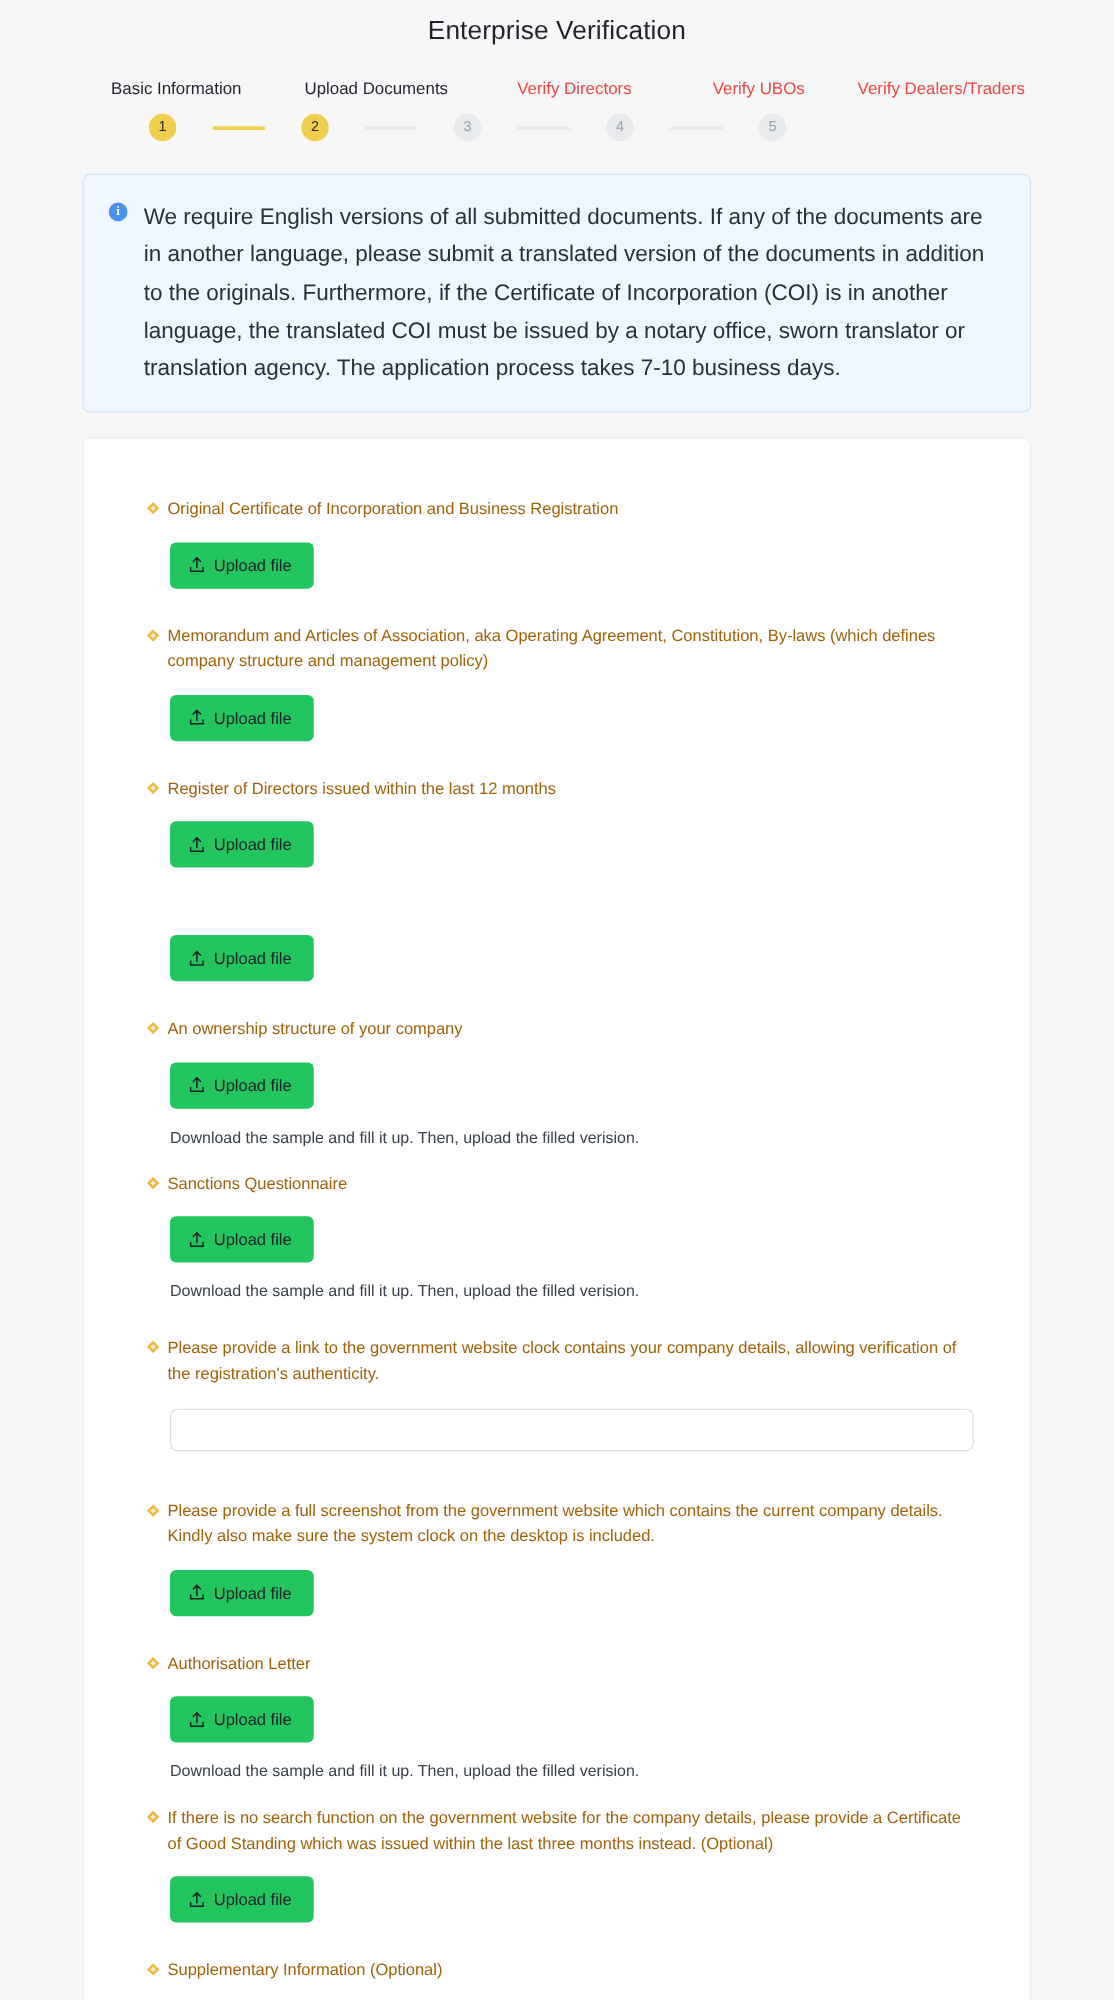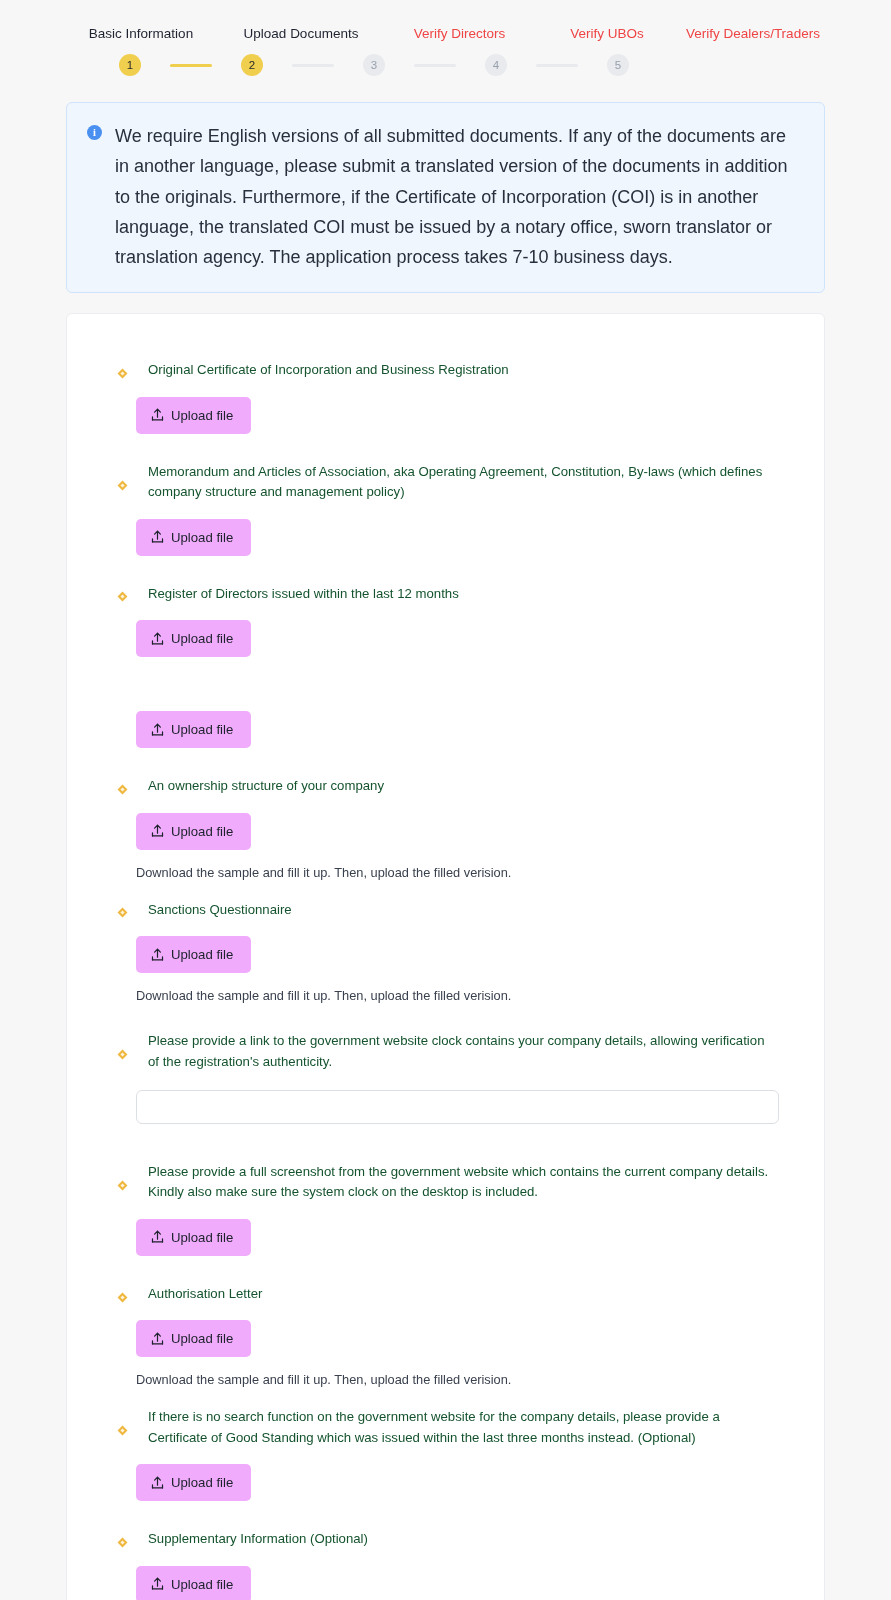--- a/index.html
+++ b/index.html
@@ -114,25 +114,25 @@
     border: 1px solid #ebedf0;
     border-radius: 6px;
     padding: 46px 52px 40px 52px;
   }
 
   .doc-item { margin-bottom: 4px; }
   .doc-item.tight { margin-bottom: 0; }
 
   .doc-label {
     display: flex;
-    align-items: center;
-    gap: 22px;
+    align-items: flex-start;
+    gap: 8px;
     font-size: 13.2px;
     line-height: 1.55;
-    color: #14532d;
+    color: #a16207;
     max-width: 690px;
   }
   .diamond {
     flex: 0 0 auto;
     width: 7px; height: 7px;
     background: #f0b73e;
     transform: rotate(45deg);
     margin-top: 6px;
   }
   .diamond::after {
@@ -141,21 +141,21 @@
     width: 3px; height: 3px;
     background: #fdf3dd;
     margin: 2px 0 0 2px;
   }
 
   .upload-btn {
     display: inline-flex;
     align-items: center;
     gap: 7px;
     margin: 16px 0 0 17px;
-    background: #f0abfc;
+    background: #22c55e;
     border: none;
     border-radius: 5px;
     padding: 11px 18px 11px 15px;
     font-size: 13.2px;
     color: #1c212b;
     font-family: "Liberation Sans", sans-serif;
     cursor: pointer;
   }
   .up-icon {
     width: 13px; height: 14px;
@@ -190,20 +190,21 @@
 
   .spacer-lg { height: 34px; }
   .spacer-md { height: 24px; }
   .spacer-sm { height: 16px; }
 </style>
 </head>
 <body>
 
 <div class="page">
 
+  <h1 class="page-title">Enterprise Verification</h1>
 
   <div class="stepper">
     <div class="stepper-labels">
       <div class="step-label s0">Basic Information</div>
       <div class="step-label s1">Upload Documents</div>
       <div class="step-label s2 muted">Verify Directors</div>
       <div class="step-label s3 muted">Verify UBOs</div>
       <div class="step-label s4 muted">Verify Dealers/Traders</div>
     </div>
     <div class="stepper-dots">

